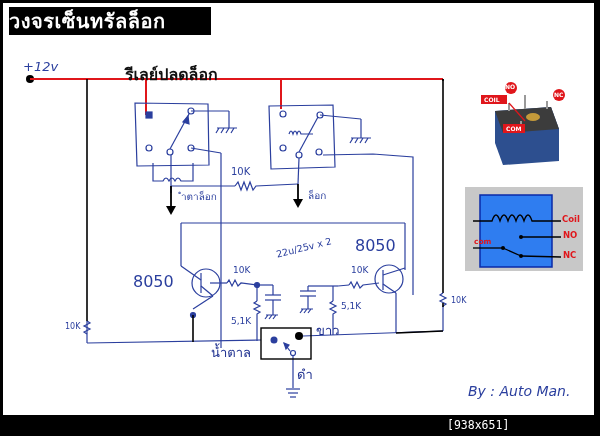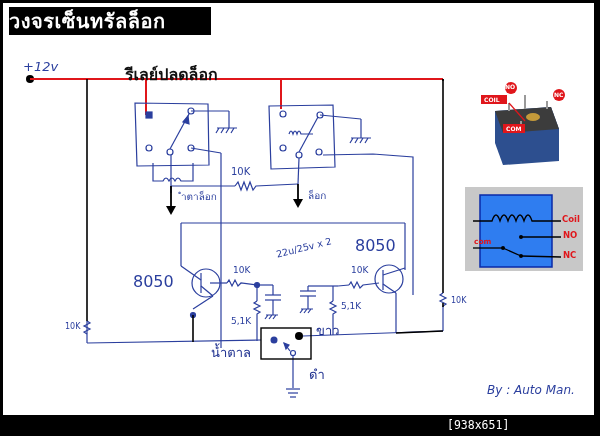--- a/index.html
+++ b/index.html
@@ -151,23 +151,23 @@
     <div class="lbl hand" style="left:230px;top:262px;font-size:9px;">10K</div>
     <div class="lbl hand" style="left:348px;top:262px;font-size:9px;">10K</div>
     <div class="lbl hand" style="left:272px;top:246px;font-size:9.5px;transform:rotate(-14deg);transform-origin:left top;">22u/25v x 2</div>
     <div class="lbl hand" style="left:228px;top:313px;font-size:9px;">5,1K</div>
     <div class="lbl hand" style="left:338px;top:298px;font-size:9px;">5,1K</div>
     <div class="lbl hand" style="left:62px;top:319px;font-size:8px;">10K</div>
     <div class="lbl hand" style="left:448px;top:293px;font-size:8px;">10K</div>
 
     <div class="lbl thai-blue" style="left:208px;top:339px;">น้ำตาล</div>
     <div class="lbl thai-blue" style="left:313px;top:317px;">ขาว</div>
-    <div class="lbl thai-blue" style="left:306px;top:361px;">ดำ</div>
-
-    <div class="lbl hand" style="left:484px;top:380px;font-size:12px;font-style:italic;">By : Auto Man.</div>
+    <div class="lbl thai-blue" style="left:294px;top:361px;">ดำ</div>
+
+    <div class="lbl hand" style="left:465px;top:380px;font-size:14px;font-style:italic;">By : Auto Man.</div>
 
     <div id="photo">
       <svg width="92" height="86">
         <path d="M14 30 L70 26 L78 48 L78 80 L22 84 L14 62 Z" fill="#2d4f8f"></path>
         <path d="M14 30 L70 26 L78 48 L22 52 Z" fill="#3c3c3c"></path>
         <ellipse cx="52" cy="36" rx="7" ry="4" fill="#c49a3a"></ellipse>
         <line x1="28" y1="30" x2="28" y2="22" stroke="#999" stroke-width="2"></line>
         <line x1="44" y1="28" x2="44" y2="14" stroke="#999" stroke-width="2"></line>
         <line x1="66" y1="28" x2="66" y2="20" stroke="#999" stroke-width="2"></line>
         <line x1="40" y1="50" x2="40" y2="40" stroke="#999" stroke-width="2"></line>

